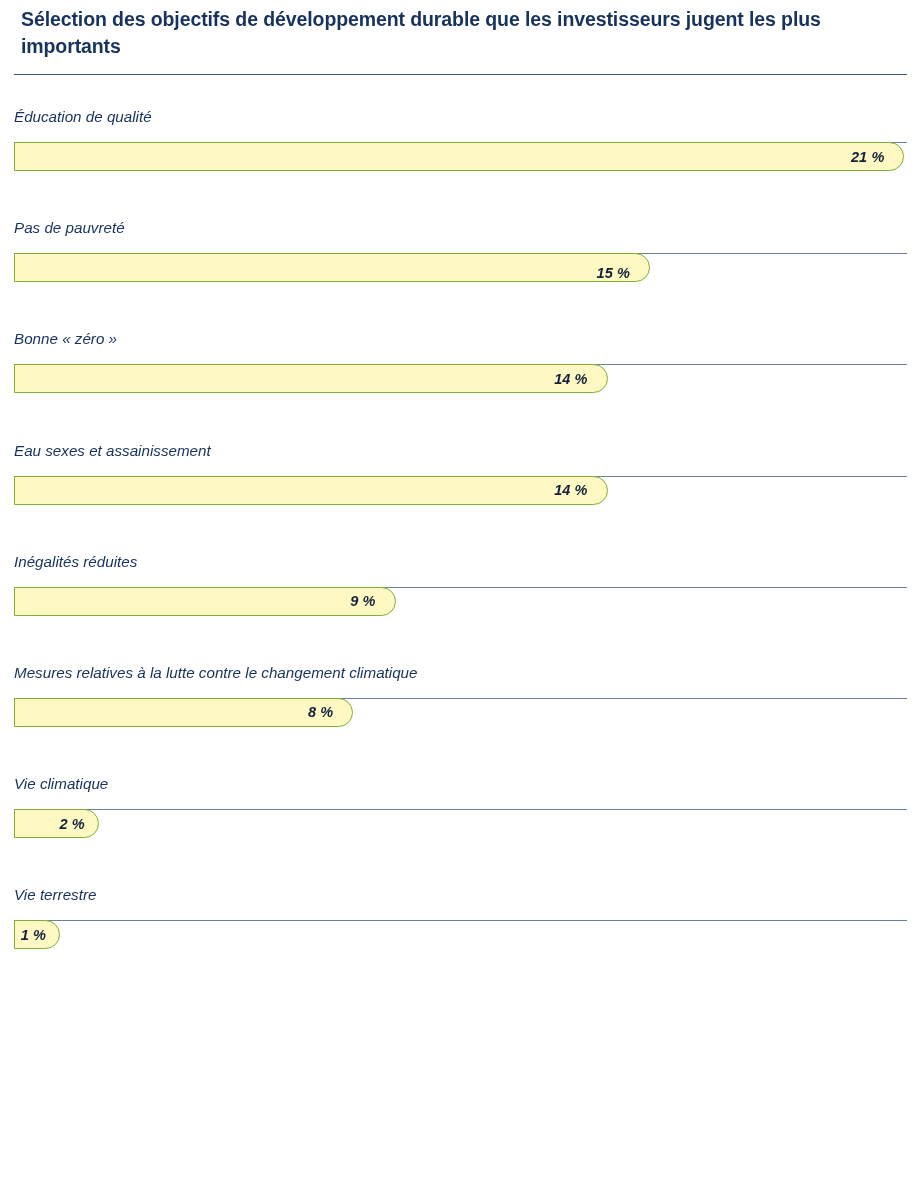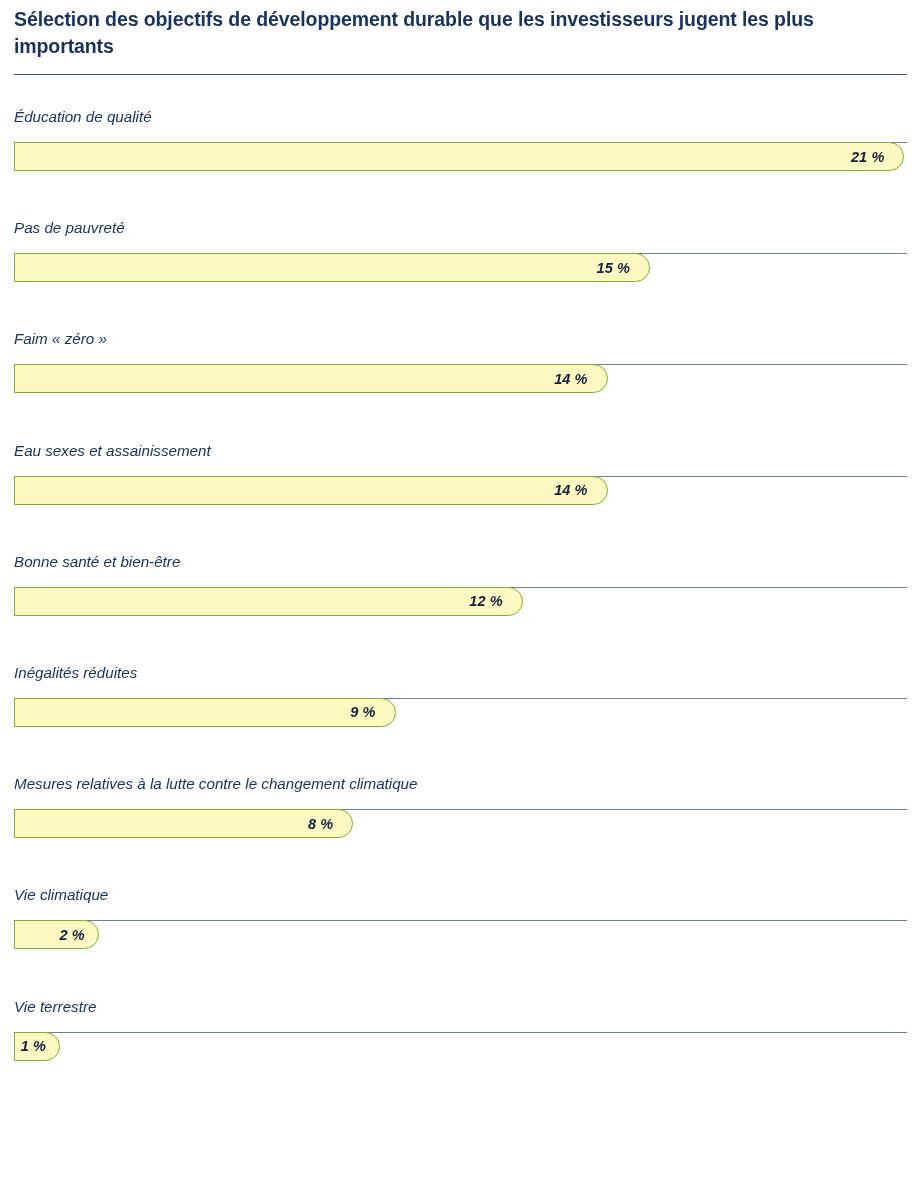--- a/index.html
+++ b/index.html
@@ -20,21 +20,21 @@
   .chart-wrap {
     position: relative;
     width: 921px;
     height: 1200px;
     padding: 0;
   }
 
   
   .chart-title {
     position: absolute;
-    left: 14px;
+    left: 21px;
     top: 6px;
     width: 893px;
     font-size: 19.5px;
     line-height: 27px;
     font-weight: bold;
     letter-spacing: -0.1px;
     color: #17325c;
     margin: 0;
   }
 
@@ -134,53 +134,44 @@
         <div class="bar-track">
           <div class="bar" style="width: 890.4px;">
             <span class="bar-value">21 %</span>
           </div>
         </div>
       </div>
       <div class="bar-row">
         <div class="cat-label">Pas de pauvreté</div>
         <div class="track-line"></div>
         <div class="bar-track">
-          <div class="bar" style="width: 636px;">
+          <div class="bar" style="width: 636px; align-items: flex-end;">
             <span class="bar-value">15 %</span>
           </div>
         </div>
       </div>
       <div class="bar-row">
-        <div class="cat-label">Faim « zéro »</div>
+        <div class="cat-label">Bonne « zéro »</div>
         <div class="track-line"></div>
         <div class="bar-track">
           <div class="bar" style="width: 593.6px;">
             <span class="bar-value">14 %</span>
           </div>
         </div>
       </div>
       <div class="bar-row">
         <div class="cat-label">Eau sexes et assainissement</div>
         <div class="track-line"></div>
         <div class="bar-track">
           <div class="bar" style="width: 593.6px;">
             <span class="bar-value">14 %</span>
           </div>
         </div>
       </div>
       <div class="bar-row">
-        <div class="cat-label">Bonne santé et bien-être</div>
-        <div class="track-line"></div>
-        <div class="bar-track">
-          <div class="bar" style="width: 508.8px;">
-            <span class="bar-value">12 %</span>
-          </div>
-        </div>
-      </div>
-      <div class="bar-row">
         <div class="cat-label">Inégalités réduites</div>
         <div class="track-line"></div>
         <div class="bar-track">
           <div class="bar" style="width: 381.6px;">
             <span class="bar-value">9 %</span>
           </div>
         </div>
       </div>
       <div class="bar-row">
         <div class="cat-label">Mesures relatives à la lutte contre le changement climatique</div>

